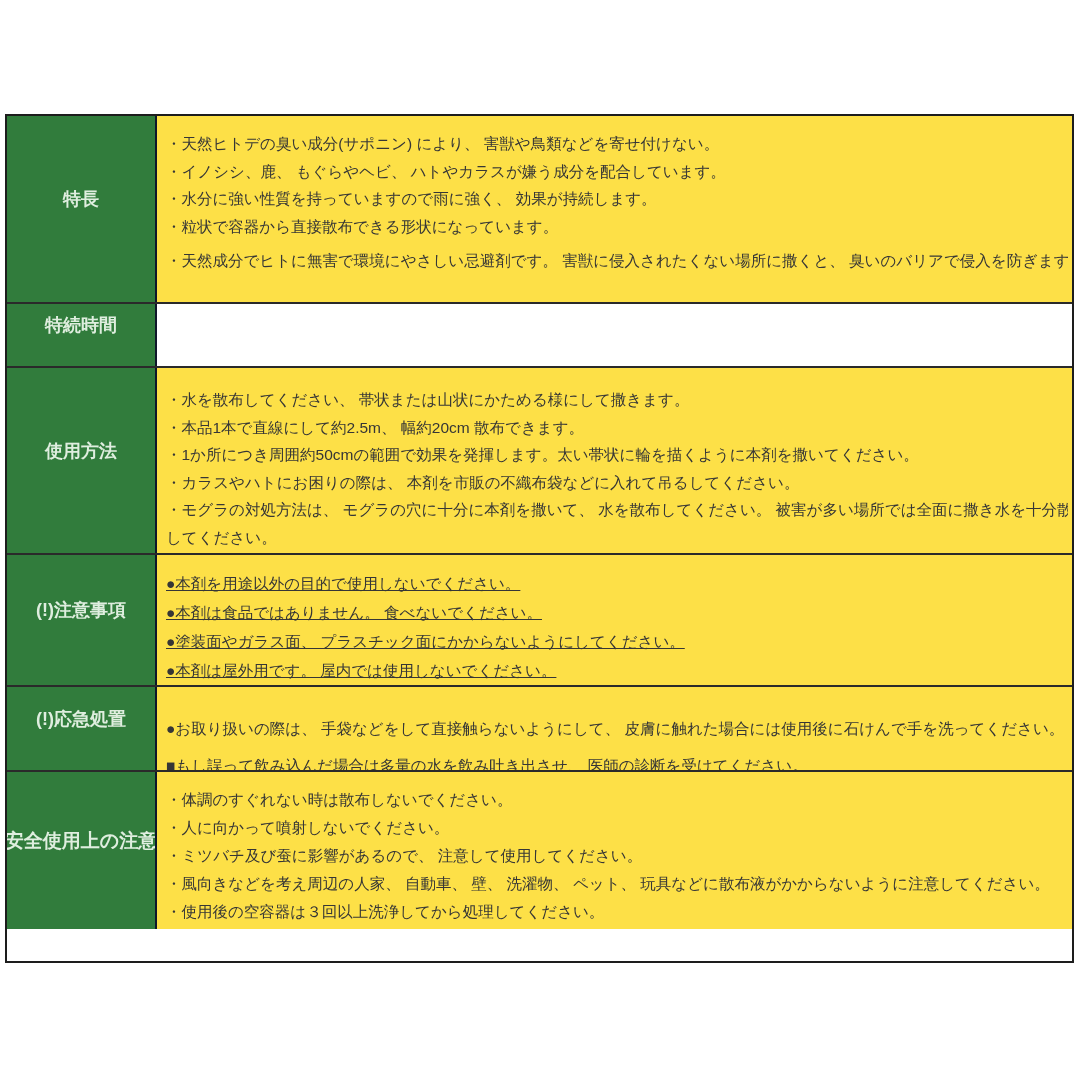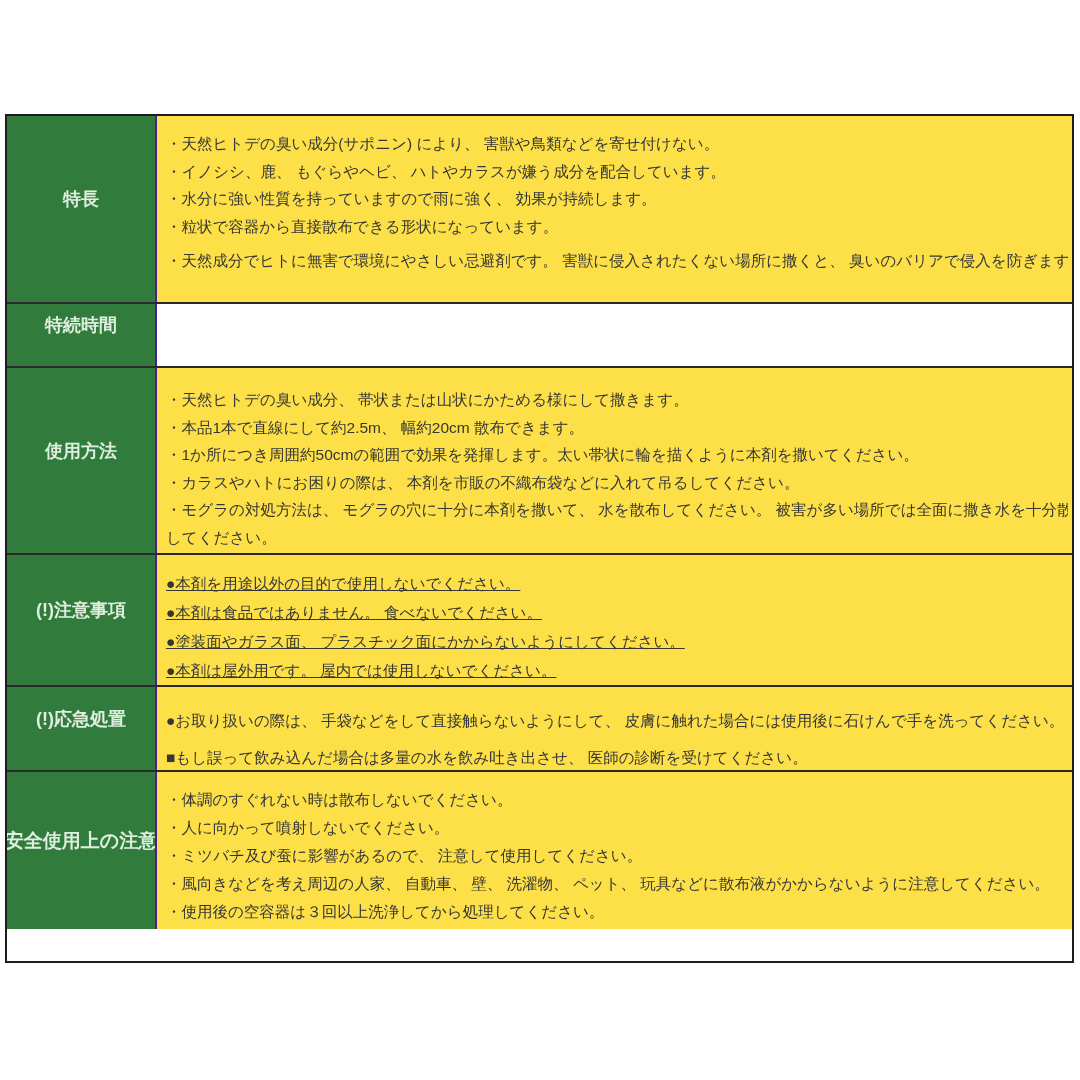--- a/index.html
+++ b/index.html
@@ -35,21 +35,21 @@
   .row.r1 { height: 64px; }
   .row.r2 { height: 187px; }
   .row.r3 { height: 132px; }
   .row.r4 { height: 85px; }
   .row.r5 { height: 157px; }
 
   .label-cell {
     width: 150px;
     flex: 0 0 150px;
     box-sizing: border-box;
-    border-right: 2px solid #4c1d95;
+    border-right: 2px solid #0f172a;
     background: #317c3c;
     color: #dfeedf;
     font-weight: bold;
     font-size: 18px;
     display: flex;
     align-items: center;
     justify-content: center;
     text-align: center;
     overflow: hidden;
   }
@@ -72,21 +72,21 @@
     line-height: 27.5px;
     overflow: hidden;
   }
   
   .row.r0 .content-cell { padding-top: 14px; }
   .row.r0 .content-line.gap { margin-top: 7px; }
   .row.r1 .content-cell { padding-top: 31px; }
   .row.r2 .content-cell { padding-top: 18px; }
   .row.r3 .content-cell { padding-top: 14px; text-decoration: underline; }
   .row.r3 .content-line { height: 29px; line-height: 29px; }
-  .row.r4 .content-cell { padding-top: 20px; }
+  .row.r4 .content-cell { padding-top: 28px; }
   .row.r4 .content-line.gap { margin-top: 9px; }
   .row.r5 .content-cell { padding-top: 14px; }
   .row.r5 .content-line { height: 28px; line-height: 28px; }
 </style>
 </head>
 <body>
 
 <div class="info-table">
 
   <div class="row r0">
@@ -106,21 +106,21 @@
     <div class="label-cell">
       <span class="label-text">特続時間</span>
     </div>
   </div>
 
   <div class="row r2">
     <div class="label-cell">
       <span class="label-text">使用方法</span>
     </div>
     <div class="content-cell">
-      <div class="content-line">・天然ヒトデの臭い成分、 帯状または山状にかためる様にして撒きます。</div>
+      <div class="content-line">・水を散布してください、 帯状または山状にかためる様にして撒きます。</div>
       <div class="content-line">・本品1本で直線にして約2.5m、 幅約20cm 散布できます。</div>
       <div class="content-line">・1か所につき周囲約50cmの範囲で効果を発揮します。太い帯状に輪を描くように本剤を撒いてください。</div>
       <div class="content-line">・カラスやハトにお困りの際は、 本剤を市販の不織布袋などに入れて吊るしてください。</div>
       <div class="content-line">・モグラの対処方法は、 モグラの穴に十分に本剤を撒いて、 水を散布してください。 被害が多い場所では全面に撒き水を十分散布</div>
       <div class="content-line">してください。</div>
     </div>
   </div>
 
   <div class="row r3">
     <div class="label-cell">

